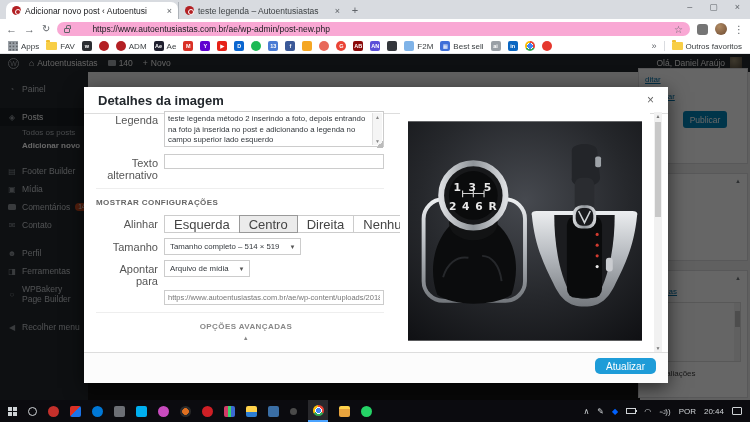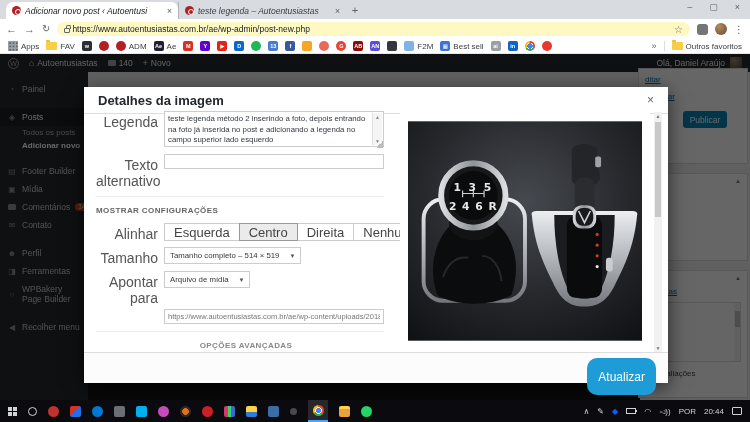--- a/index.html
+++ b/index.html
@@ -3,33 +3,33 @@
 <meta charset="utf-8">
 <style>
   * { margin:0; padding:0; box-sizing:border-box; }
   html,body { width:750px; height:422px; overflow:hidden; }
   body { font-family:"Liberation Sans","DejaVu Sans",sans-serif; font-size:9px; color:#202124; }
   .screen { position:relative; width:750px; height:422px; background:#fff; }
 
   
   .browser { height:54px; }
   .tabstrip { height:19px; background:#d8dbe0; display:flex; align-items:flex-end; padding-left:6px; }
-  .tab { display:flex; align-items:center; gap:4px; height:17px; padding:0 6px; font-size:8.5px; color:#3c4043;font-style:italic; }
+  .tab { display:flex; align-items:center; gap:4px; height:17px; padding:0 6px; font-size:8.5px; color:#3c4043; }
   .tab.active { background:#fff; border-radius:7px 7px 0 0; width:172px; color:#202124; }
   .tab.inactive { width:168px; border-left:1px solid #aeb3b9; }
   .tab .fav { width:9px; height:9px; border-radius:50%; background:#b32024; flex:none; position:relative; }
   .tab .fav::after { content:""; position:absolute; left:2.5px; top:2.5px; width:4px; height:4px; border-radius:50%; border:1px solid #fff; }
   .tab .t-title { flex:1; white-space:nowrap; overflow:hidden; }
   .tab .t-close { color:#5f6368; font-size:9px; flex:none; }
   .newtab { width:18px; text-align:center; color:#5f6368; font-size:11px; height:17px; line-height:16px; }
   .wincontrols { margin-left:auto; display:flex; gap:17px; padding:2px 10px 0 0; color:#5f6368; font-size:9px; align-self:flex-start; }
   .toolbar { height:20px; background:#fff; display:flex; align-items:center; padding:0 6px; gap:7px; }
   .navbtn { color:#5f6368; font-size:11px; line-height:1; }
   .navbtn.reload { font-size:10px; }
-  .omnibox { flex:1; height:14px; background:#fef9c3; border-radius:7px; display:flex; align-items:center; padding:0 7px; gap:2px; }
+  .omnibox { flex:1; height:14px; background:#f9a8d4; border-radius:7px; display:flex; align-items:center; padding:0 7px; gap:22px; }
   .lock { width:6px; height:5px; border:1px solid #5f6368; border-radius:1px; position:relative; margin-top:2px; flex:none; }
   .lock::before { content:""; position:absolute; top:-4px; left:0.5px; width:3px; height:3px; border:1px solid #5f6368; border-bottom:none; border-radius:2px 2px 0 0; }
   .urltext { font-size:8.5px; color:#202124; flex:1; white-space:nowrap; overflow:hidden; }
   .star { color:#5f6368; font-size:10px; }
   .extico { width:11px; height:11px; border-radius:3px; background:#757575; }
   .avatar { width:12px; height:12px; border-radius:50%; background:radial-gradient(circle at 35% 30%, #b08a62, #6d4b33); }
   .menu3 { color:#5f6368; font-size:10px; }
   .bookmarks { height:15px; background:#fff; border-bottom:1px solid #e4e6e8; display:flex; align-items:center; padding:0 8px; gap:7px; font-size:8px; color:#3c4043; }
   .bm { display:flex; align-items:center; gap:3px; flex:none; }
   .bmi { width:10px; height:10px; border-radius:2px; background:#9aa0a6; color:#fff; font-size:5.5px; font-weight:bold; display:flex; align-items:center; justify-content:center; overflow:hidden; }
@@ -72,21 +72,21 @@
   .overlay { position:absolute; inset:0; background:rgba(0,0,0,0.6); z-index:2; }
 
   
   .modal { position:absolute; left:84px; top:33px; width:584px; height:296px; background:#fff; z-index:3; box-shadow:0 5px 18px rgba(0,0,0,0.6); }
   .mhead { height:27px; border-bottom:1px solid #ddd; display:flex; align-items:center; padding:0 14px; }
   .mtitle { font-size:13px; font-weight:600; color:#23282d; }
   .mclose { margin-left:auto; color:#666; font-size:12px; }
   .mbody { position:absolute; top:27px; left:0; right:0; bottom:31px; background:#fff; }
   .form-col { position:absolute; left:0; top:-3px; width:312px; }
   .frow { display:flex; margin-bottom:5px; }
-  .flabel { width:80px; text-align:right; padding:3px 6px 0 12px; color:#555; font-size:14px; flex:none; }
+  .flabel { width:80px; text-align:right; padding:3px 6px 0 12px; color:#555; font-size:11px; flex:none; }
   .caption-wrap { position:relative; width:220px; }
   .caption-ta { width:220px; height:36px; border:1px solid #ccc; font-family:inherit; font-size:7.8px; line-height:10.5px; padding:2px 14px 2px 3px; resize:none; color:#32373c; overflow:hidden; }
   .ta-scroll { position:absolute; right:2px; top:2px; bottom:4px; width:10px; background:#f5f5f5; border-left:1px solid #e0e0e0; color:#888; font-size:5px; display:flex; flex-direction:column; justify-content:space-between; align-items:center; padding:1px 0; }
   .ta-resize { position:absolute; right:1px; bottom:1px; width:7px; height:7px; background:linear-gradient(135deg, transparent 50%, #bbb 50%); }
   .alt-input { width:220px; height:15px; border:1px solid #ccc; font-family:inherit; font-size:8px; padding:0 3px; }
   .mdivider { border:none; border-top:1px solid #eee; margin:7px 12px 0 12px; }
   .sheading { margin:9px 0 8px 12px; font-size:8px; font-weight:bold; color:#666; letter-spacing:0.4px; }
   .alignbtns { display:flex; }
   .alignbtn { height:18px; padding:0 9px; background:#fff; border:1px solid #ccc; margin-left:-1px; font-family:inherit; font-size:13px; color:#444; }
   .alignbtn:first-child { margin-left:0; }
@@ -95,21 +95,21 @@
   .fselect .car { font-size:6px; color:#555; }
   .url-input { width:220px; height:15px; border:1px solid #ccc; font-family:inherit; font-size:7.5px; padding:0 3px; color:#777; }
   .advrow { margin:9px 0 0 12px; font-size:8px; font-weight:bold; color:#888; letter-spacing:0.4px; display:flex; align-items:center; gap:4px;flex-direction:column; }
   .advrow .car { font-size:6px; }
   .preview { position:absolute; left:316px; top:-2px; width:250px; height:240px; background:#fff; display:flex; align-items:flex-start; justify-content:center; padding-top:8px; }
   .mscroll { position:absolute; right:6px; top:-2px; width:8px; height:240px; background:#f1f1f1; font-size:5px; color:#777; text-align:center; }
   .mscroll .thumb { position:absolute; left:1px; right:1px; top:10px; height:95px; background:#c8c8c8; }
   .mscroll .up { position:absolute; top:1px; left:0; right:0; }
   .mscroll .dn { position:absolute; bottom:1px; left:0; right:0; }
   .mfooter { position:absolute; bottom:0; left:0; right:0; height:31px; background:#fcfcfc; border-top:1px solid #ddd; }
-  .update-btn { position:absolute; right:12px; top:5px; height:37px; padding:0 11px; border:none; border-radius:10px; color:#fff; font-family:inherit; font-size:12px; }
+  .update-btn { position:absolute; right:12px; top:5px; height:16px; padding:0 11px; border:none; border-radius:5px; color:#fff; font-family:inherit; font-size:10px; }
 
   
   .taskbar { position:absolute; bottom:0; left:0; width:750px; height:22px; background:#0b0b0f; display:flex; align-items:center; gap:11px; padding:0 8px; z-index:10; }
   .winlogo { width:9px; height:9px; background-color:#cfd3d6; background-image:linear-gradient(to right, transparent 4px, #0b0b0f 4px, #0b0b0f 5px, transparent 5px), linear-gradient(to bottom, transparent 4px, #0b0b0f 4px, #0b0b0f 5px, transparent 5px); }
   .cortana { width:9px; height:9px; border:1.5px solid #cfd3d6; border-radius:50%; }
   .tico { width:11px; height:11px; border-radius:2px; flex:none; }
   .tico.round { border-radius:50%; }
   .task-active { display:flex; align-items:center; justify-content:center; width:20px; height:22px; background:rgba(255,255,255,0.12); border-bottom:2px solid #4aa3ff; }
   .tray { margin-left:auto; display:flex; align-items:center; gap:8px; color:#cfd3d6; font-size:8px; }
   .battery { width:10px; height:6px; border:1px solid #cfd3d6; position:relative; }

